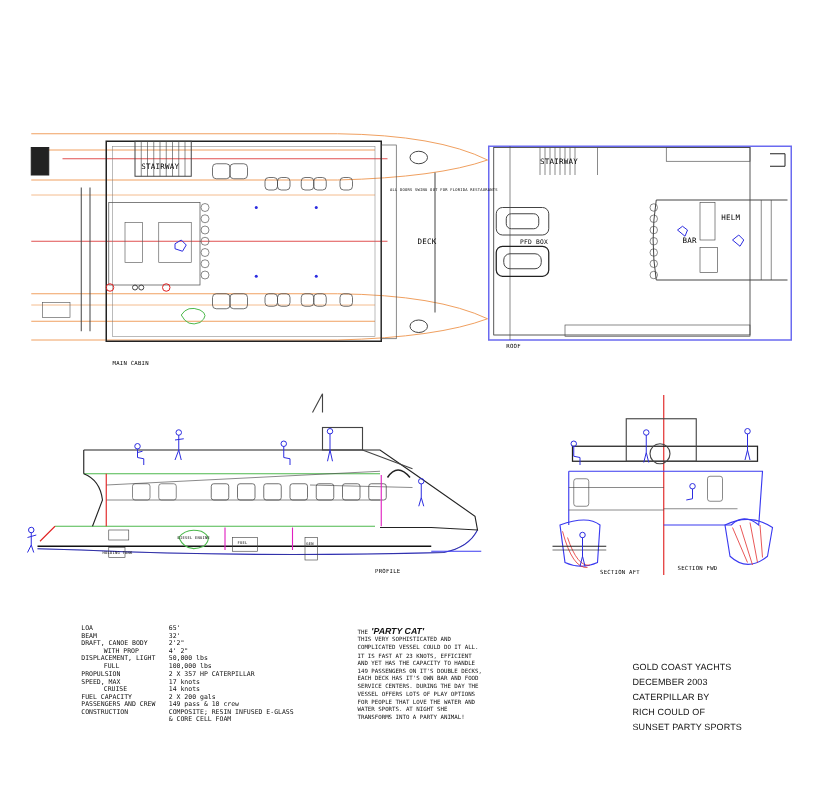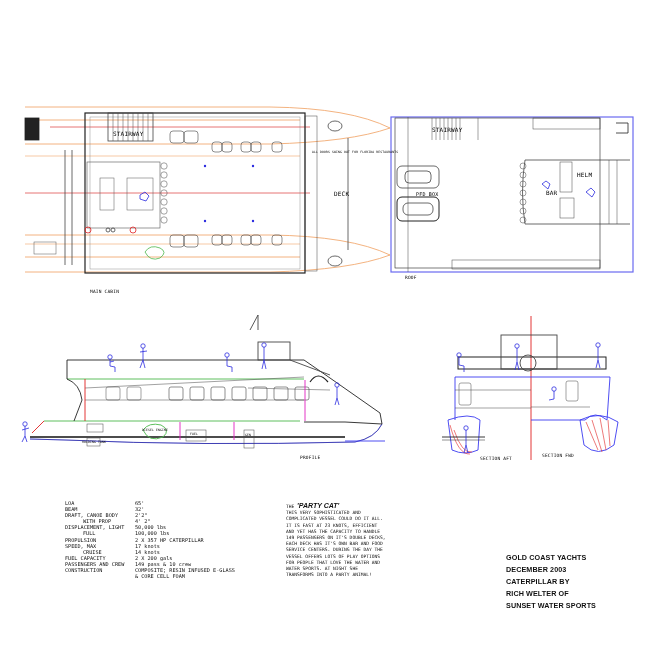--- a/index.html
+++ b/index.html
@@ -5,21 +5,21 @@
   html,body{margin:0;padding:0;background:#fff;}
   body{width:650px;height:649px;position:relative;overflow:hidden;font-family:"DejaVu Sans Mono","Liberation Mono",monospace;}
   .layer{position:absolute;left:0;top:0;}
   .lbl{position:absolute;font-size:4px;color:#000;white-space:nowrap;letter-spacing:0.2px;}
   .specs{position:absolute;left:65px;top:500px;font-size:5.2px;line-height:6.1px;color:#111;}
   .specs .row{display:flex;}
   .specs .k{width:70px;}
   .specs .k.ind{padding-left:18px;width:52px;}
   .desc{position:absolute;left:286px;top:503px;width:118px;font-size:4.6px;line-height:6.2px;color:#111;}
   .desc .title{font-family:"Liberation Sans",sans-serif;font-weight:bold;font-style:italic;font-size:7px;}
-  .credit{position:absolute;left:506px;top:552px;font-family:"Liberation Sans",sans-serif;font-weight:bold;font-size:7.2px;line-height:12px;color:#111;letter-spacing:0.1px;}
+  .credit{position:absolute;left:506px;top:528px;font-family:"Liberation Sans",sans-serif;font-weight:normal;font-size:7.2px;line-height:12px;color:#111;letter-spacing:0.1px;}
 </style>
 </head>
 <body>
 
 <svg class="layer" width="650" height="649" viewBox="0 0 650 649">
 
   <g fill="none" stroke-width="0.8">
 
     <path d="M25 107 L270 107 Q350 108 390 128 Q350 142 270 144 L25 144" stroke="#f0a060"></path>
     <path d="M25 235 L270 235 Q350 236 390 255 Q350 270 270 272 L25 272" stroke="#f0a060"></path>
@@ -327,15 +327,15 @@
       <div>FOR PEOPLE THAT LOVE THE WATER AND</div>
       <div>WATER SPORTS. AT NIGHT SHE</div>
       <div>TRANSFORMS INTO A PARTY ANIMAL!</div>
     </div>
 </div>
 
 <div class="credit">
   <div>GOLD COAST YACHTS</div>
   <div>DECEMBER 2003</div>
   <div>CATERPILLAR BY</div>
-  <div>RICH WELTER OF</div>
-  <div>SUNSET WATER SPORTS</div>
+  <div>RICH COULD OF</div>
+  <div>SUNSET PARTY SPORTS</div>
 </div>
 
 </body></html>

